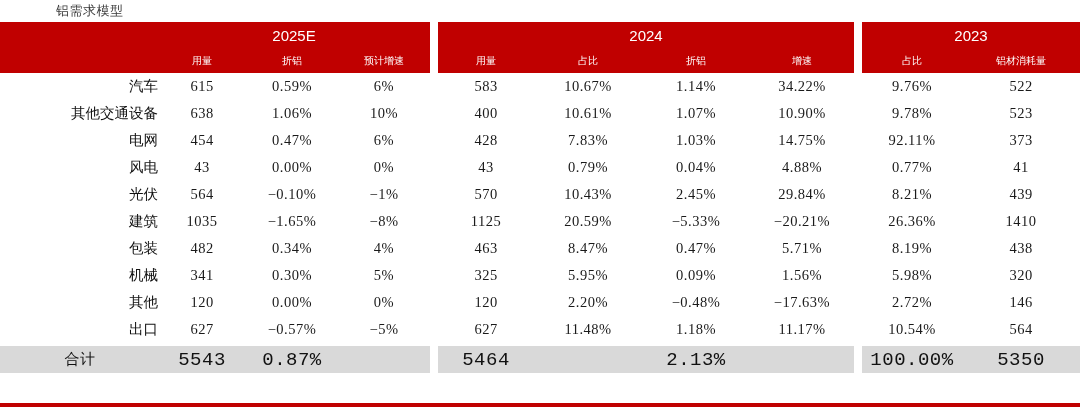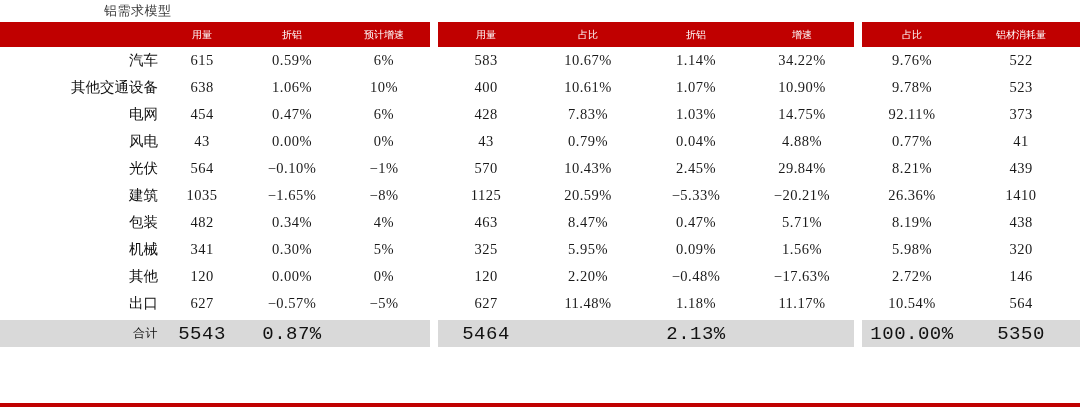--- a/index.html
+++ b/index.html
@@ -16,21 +16,20 @@
     background: #ffffff;
     overflow: hidden;
   }
   .title-bar {
     position: absolute;
     top: 0; left: 0;
     width: 1080px;
     height: 22px;
     display: flex;
     align-items: center;
-    padding-left: 48px;
   }
   .title-text {
     font-size: 13px;
     color: #3a3a3a;
     margin-left: 56px;
     letter-spacing: 0.5px;
     white-space: nowrap;
   }
   table.main {
     position: absolute;
@@ -91,24 +90,24 @@
   .row-total td {
     background: #D9D9D9;
     height: 27px;
     font-family: "Liberation Mono", monospace;
     font-size: 19px;
     color: #111;
     text-align: center;
     letter-spacing: 0.5px;
   }
   .row-total td.cat {
-    text-align: right;
+    text-align: center;
     padding-left: 2px;
     font-family: "Liberation Sans", sans-serif;
-    font-size: 12px;
+    font-size: 15px;
   }
   .row-total td.sep-col { background: #ffffff; }
   .white-gap td { height: 3px; background: #ffffff; font-size: 0; line-height: 3px; }
   .bottom-bar {
     position: absolute;
     left: 0;
     bottom: 0;
     width: 1080px;
     height: 4px;
     background: #C00000;
@@ -133,20 +132,28 @@
       <col style="width:96px">
         <col style="width:108px">
         <col style="width:108px">
         <col style="width:104px">
       <col style="width:8px">
       <col style="width:100px">
         <col style="width:118px">
     </colgroup>
 
     <tbody>
+        <tr class="hdr-group">
+      <td></td>
+      <td colspan="3">2025E</td>
+      <td class="sep-col"></td>
+      <td colspan="4">2024</td>
+      <td class="sep-col"></td>
+      <td colspan="2">2023</td>
+    </tr>
 
     <tr class="hdr-sub">
       <td></td>
       <td>用量</td>
       <td>折铝</td>
       <td>预计增速</td>
       <td class="sep-col"></td>
       <td>用量</td>
       <td>占比</td>
       <td>折铝</td>

